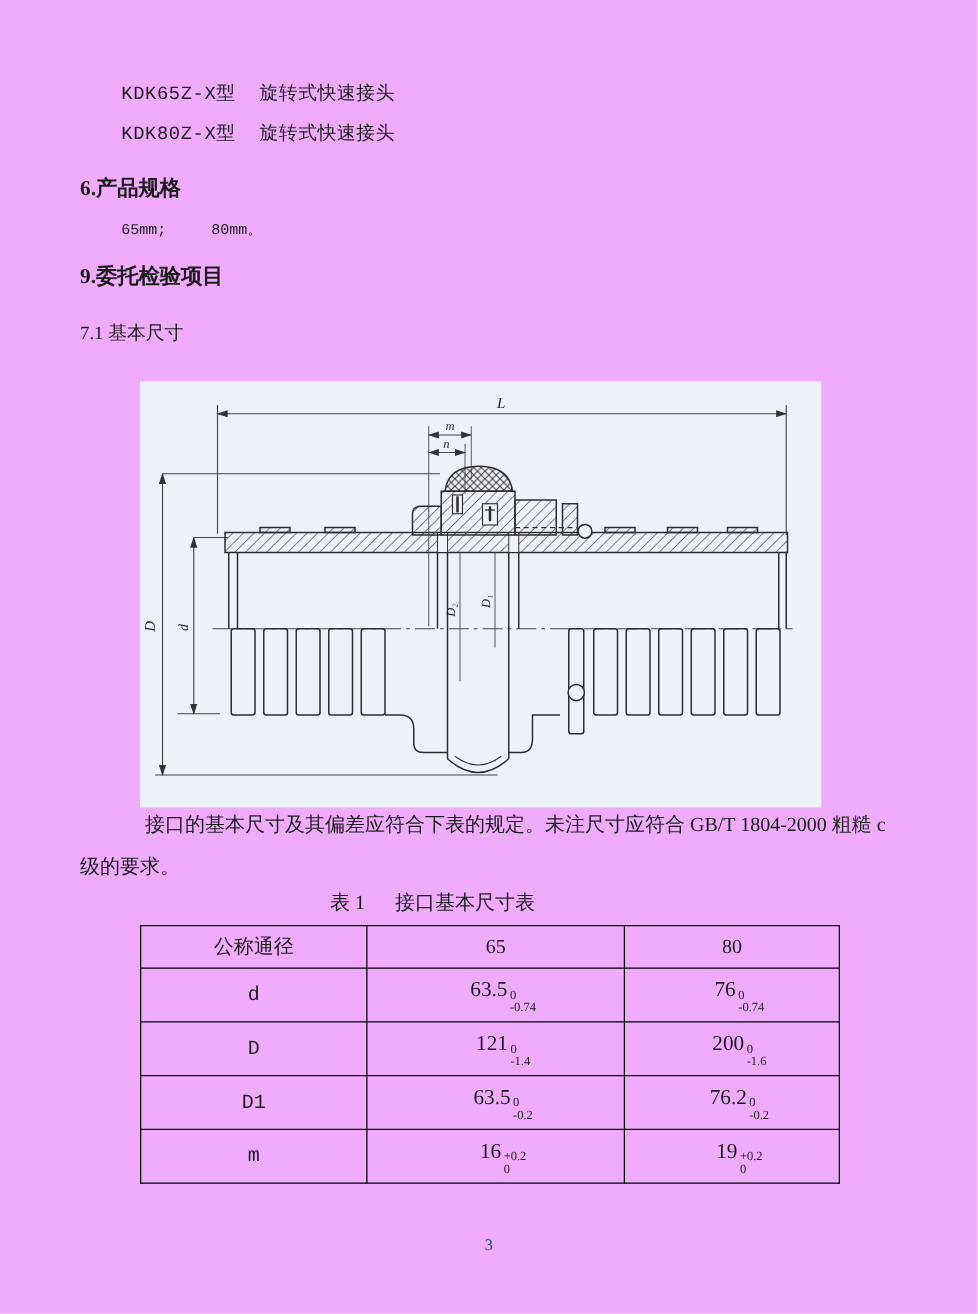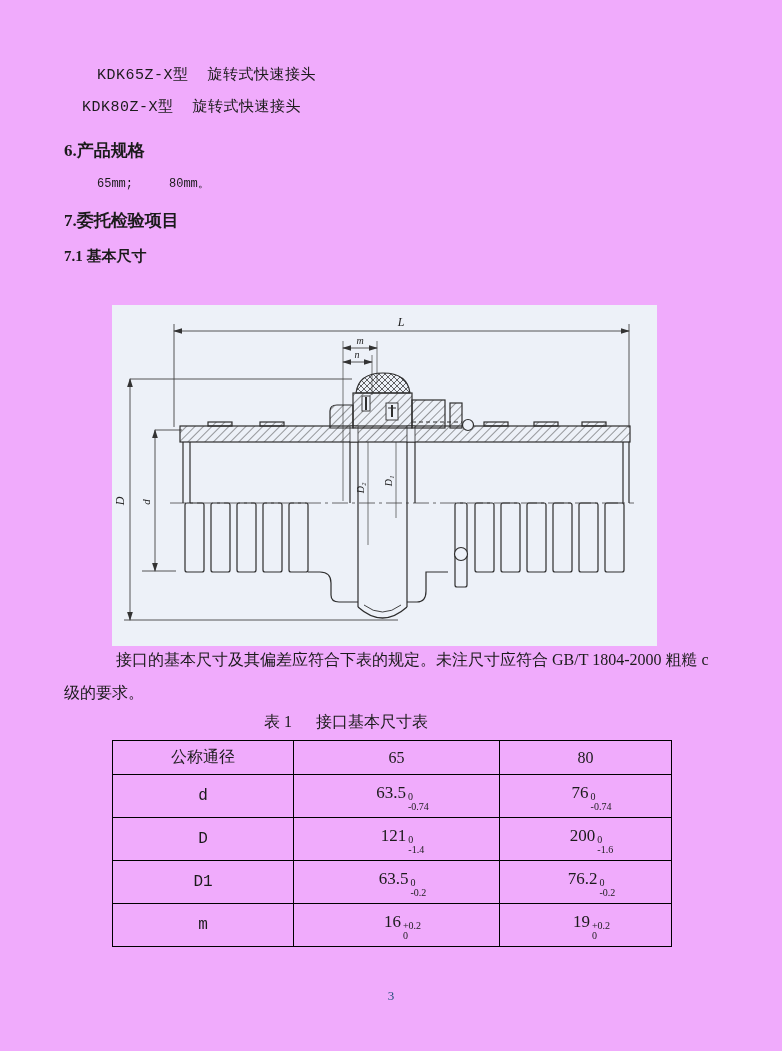--- a/index.html
+++ b/index.html
@@ -34,27 +34,27 @@
     position:relative; top:2px; text-align:left;
   }
   .dlbl { font-style:italic; font-family:"Liberation Serif", serif; fill:#222; }
 </style>
 </head>
 <body>
 
 <div class="page">
 
   <div class="abs intro-line mono pre" style="left:97px; top:65px;">KDK65Z-X型  旋转式快速接头</div>
-  <div class="abs intro-line mono pre" style="left:82px; top:97px;">KDK80Z-X型  旋转式快速接头</div>
+  <div class="abs intro-line mono pre" style="left:97px; top:97px;">KDK80Z-X型  旋转式快速接头</div>
 
   <div class="abs heading" style="left:64px; top:139px;">6.产品规格</div>
   <div class="abs mono pre" style="left:97px; top:175px; font-size:12px;">65mm;     80mm。</div>
 
-  <div class="abs heading" style="left:64px; top:209px;">7.委托检验项目</div>
-  <div class="abs subheading" style="left:64px; top:247px;font-weight:bold;">7.1 基本尺寸</div>
+  <div class="abs heading" style="left:64px; top:209px;">9.委托检验项目</div>
+  <div class="abs subheading" style="left:64px; top:257px;">7.1 基本尺寸</div>
 
   <div class="abs figure" style="left:112px; top:305px; width:545px; height:341px;">
     <svg width="545" height="341" viewBox="0 0 545 341">
       <defs>
         <pattern id="hatch" width="6" height="6" patternUnits="userSpaceOnUse" patternTransform="rotate(45)">
           <line x1="0" y1="0" x2="0" y2="6" stroke="#3c3c3c" stroke-width="1"></line>
         </pattern>
         <pattern id="xhatch" width="6" height="6" patternUnits="userSpaceOnUse">
           <path d="M0,6 L6,0 M0,0 L6,6" stroke="#3c3c3c" stroke-width="0.8" fill="none"></path>
         </pattern>

